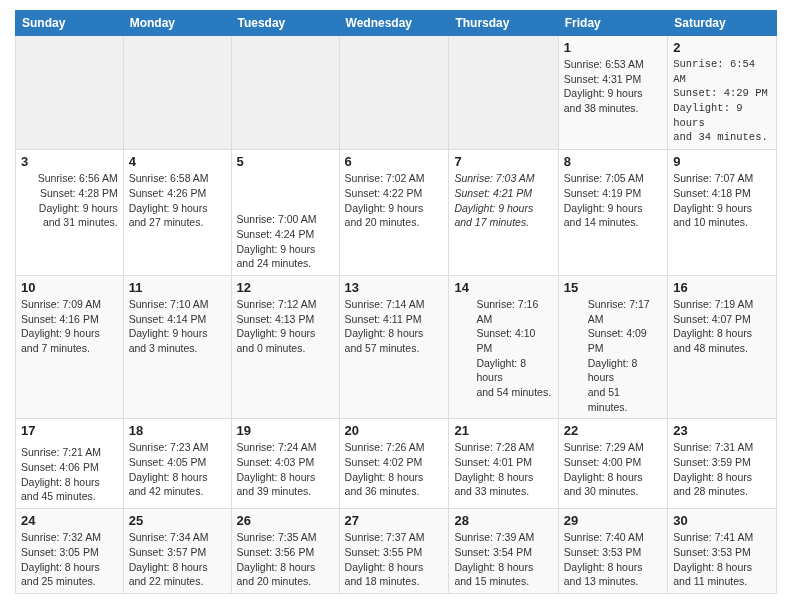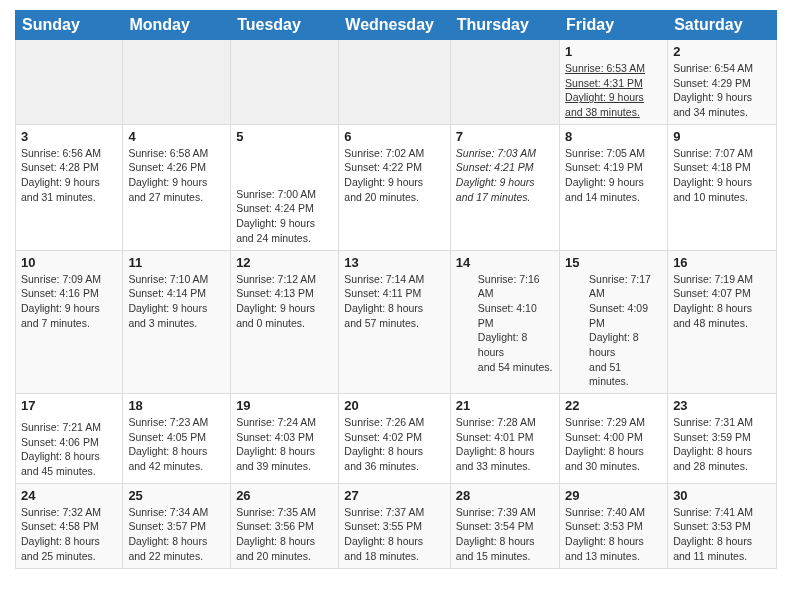--- a/index.html
+++ b/index.html
@@ -41,21 +41,21 @@
     .calendar {
       width: 100%;
       border-collapse: collapse;
       font-size: 11px;
     }
     .calendar thead tr th {
       background-color: #2a7abf;
       color: #fff;
       text-align: left;
       padding: 5px 6px;
-      font-size: 16px;
+      font-size: 12px;
       font-weight: bold;
       border: 1px solid #2a7abf;
     }
     .calendar tbody tr td {
       vertical-align: top;
       border: 1px solid #ddd;
       padding: 4px 5px;
       width: 113px;
       min-height: 80px;
       background: #fff;
@@ -101,37 +101,37 @@
     </thead>
     <tbody id="calendar-body">
     <tr>
           <td class="empty-cell"></td>
           <td class="empty-cell"></td>
           <td class="empty-cell"></td>
           <td class="empty-cell"></td>
           <td class="empty-cell"></td>
           <td>
             <span class="day-num">1</span>
-            <div class="day-info" style="white-space: pre-line; text-decoration: underline;">Sunrise: 6:53 AM
+            <div class="day-info" style="white-space: pre-line;">Sunrise: 6:53 AM
 Sunset: 4:31 PM
 Daylight: 9 hours
 and 38 minutes.</div>
           </td>
           <td>
             <span class="day-num">2</span>
-            <div class="day-info" style="white-space: pre-line;">Sunrise: 6:54 AM
+            <div class="day-info" style="white-space: pre-line; font-family: Liberation Mono, monospace;">Sunrise: 6:54 AM
 Sunset: 4:29 PM
 Daylight: 9 hours
 and 34 minutes.</div>
           </td>
         </tr>
         <tr>
           <td>
             <span class="day-num">3</span>
-            <div class="day-info" style="white-space: pre-line;">Sunrise: 6:56 AM
+            <div class="day-info" style="white-space: pre-line; text-align: right;">Sunrise: 6:56 AM
 Sunset: 4:28 PM
 Daylight: 9 hours
 and 31 minutes.</div>
           </td>
           <td>
             <span class="day-num">4</span>
             <div class="day-info" style="white-space: pre-line;">Sunrise: 6:58 AM
 Sunset: 4:26 PM
 Daylight: 9 hours
 and 27 minutes.</div>
@@ -271,21 +271,21 @@
             <div class="day-info" style="white-space: pre-line;">Sunrise: 7:31 AM
 Sunset: 3:59 PM
 Daylight: 8 hours
 and 28 minutes.</div>
           </td>
         </tr>
         <tr>
           <td>
             <span class="day-num">24</span>
             <div class="day-info" style="white-space: pre-line;">Sunrise: 7:32 AM
-Sunset: 4:58 PM
+Sunset: 3:05 PM
 Daylight: 8 hours
 and 25 minutes.</div>
           </td>
           <td>
             <span class="day-num">25</span>
             <div class="day-info" style="white-space: pre-line;">Sunrise: 7:34 AM
 Sunset: 3:57 PM
 Daylight: 8 hours
 and 22 minutes.</div>
           </td>

